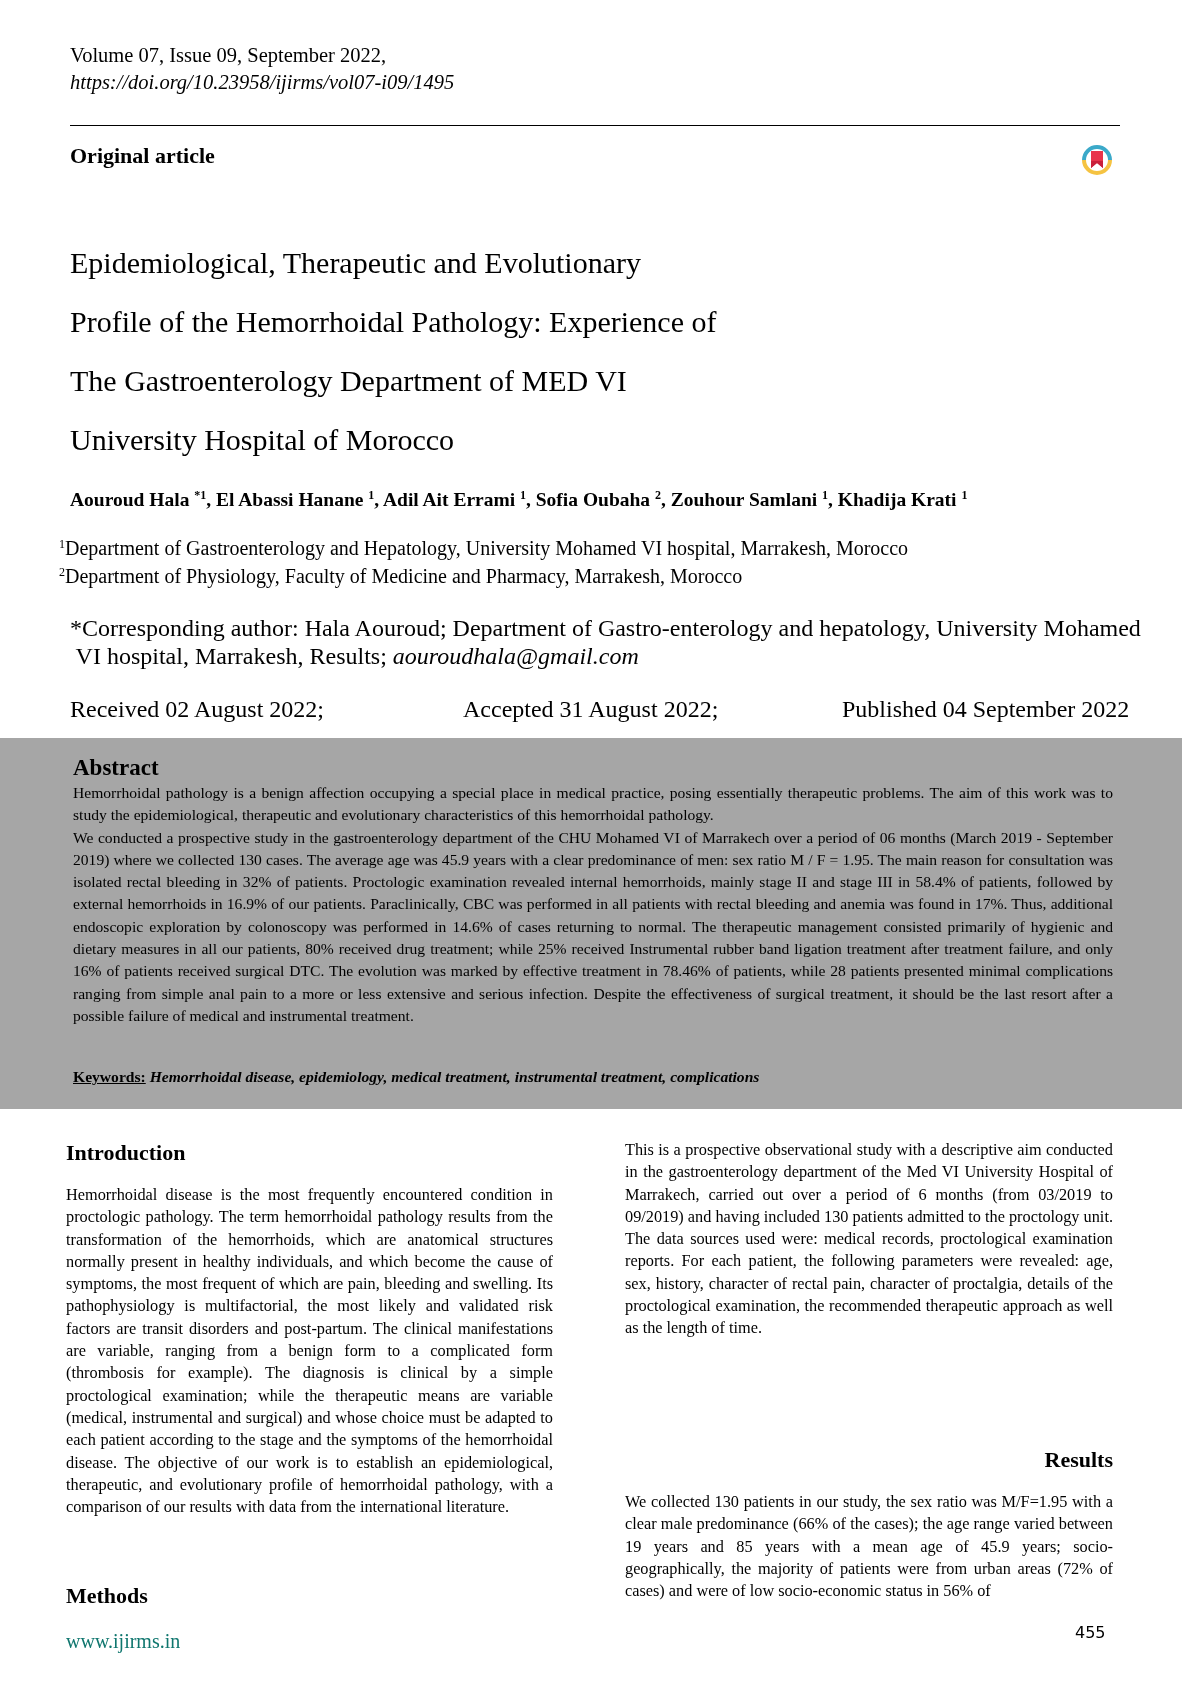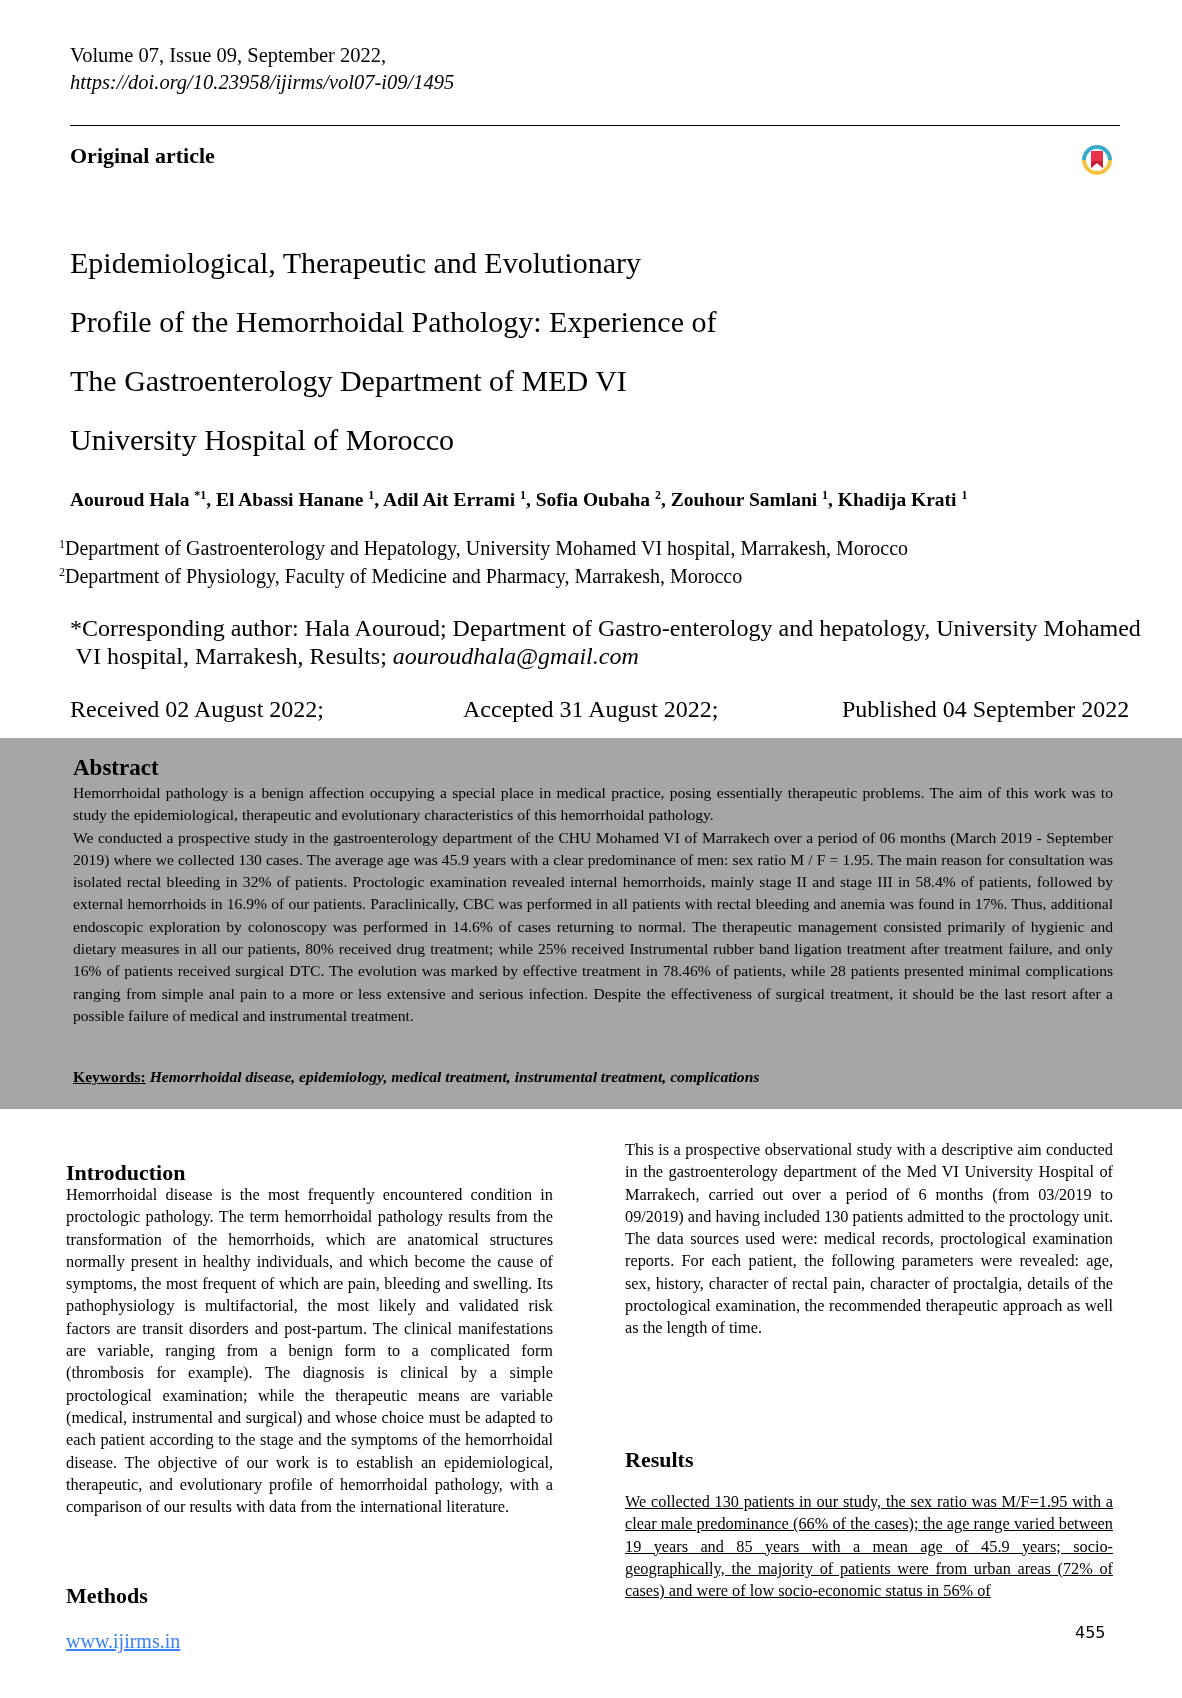--- a/index.html
+++ b/index.html
@@ -31,21 +31,21 @@
     }
     .abstract-body p { margin: 0; }
     .keywords { left: 73px; top: 1068px; font-size: 15.6px; font-weight: bold; font-style: italic; white-space: nowrap; }
     .keywords .kw-label { text-decoration: underline; font-style: normal; }
     .col { font-size: 16.3px; line-height: 22.3px; text-align: justify; }
     .col p { margin: 0; }
     .section-heading { font-size: 22px; font-weight: bold; }
     .left-col { left: 66px; width: 487px; }
     .right-col { left: 625px; width: 488px; }
     .indent { text-indent: 56px; }
-    .footer-link { left: 66px; top: 1630px; font-size: 20px; color: #3b82f6; text-decoration: underline; }
+    .footer-link { left: 66px; top: 1630px; font-size: 20px; color: #0f766e; }
     .page-number { left: 1075px; top: 1623px; font-family: "DejaVu Sans", "Liberation Sans", sans-serif; font-size: 16px; }
   </style>
 </head>
 <body>
 
 <div class="abs journal-header">
   <div>Volume 07, Issue 09, September 2022,</div>
   <div class="doi">https://doi.org/10.23958/ijirms/vol07-i09/1495</div>
 </div>
 <div class="abs header-rule"></div>
@@ -95,24 +95,24 @@
 <div class="abs abstract-box"></div>
 <div class="abs abstract-heading">Abstract</div>
 <div class="abs abstract-body">
   <p>Hemorrhoidal pathology is a benign affection occupying a special place in medical practice, posing essentially therapeutic problems. The aim of this work was to study the epidemiological, therapeutic and evolutionary characteristics of this hemorrhoidal pathology.</p>
   <p>We conducted a prospective study in the gastroenterology department of the CHU Mohamed VI of Marrakech over a period of 06 months (March 2019 - September 2019) where we collected 130 cases. The average age was 45.9 years with a clear predominance of men: sex ratio M / F = 1.95. The main reason for consultation was isolated rectal bleeding in 32% of patients. Proctologic examination revealed internal hemorrhoids, mainly stage II and stage III in 58.4% of patients, followed by external hemorrhoids in 16.9% of our patients. Paraclinically, CBC was performed in all patients with rectal bleeding and anemia was found in 17%. Thus, additional endoscopic exploration by colonoscopy was performed in 14.6% of cases returning to normal. The therapeutic management consisted primarily of hygienic and dietary measures in all our patients, 80% received drug treatment; while 25% received Instrumental rubber band ligation treatment after treatment failure, and only 16% of patients received surgical DTC. The evolution was marked by effective treatment in 78.46% of patients, while 28 patients presented minimal complications ranging from simple anal pain to a more or less extensive and serious infection. Despite the effectiveness of surgical treatment, it should be the last resort after a possible failure of medical and instrumental treatment.</p>
 </div>
 <div class="abs keywords">
   <span class="kw-label">Keywords:</span><span> Hemorrhoidal disease, epidemiology, medical treatment, instrumental treatment, complications</span>
 </div>
 
-<div class="abs section-heading left-col" style="top:1140px;margin-top:20px;">Introduction</div>
+<div class="abs section-heading left-col" style="top:1140px;">Introduction</div>
 <div class="abs col left-col" style="top:1184px;">Hemorrhoidal disease is the most frequently encountered condition in proctologic pathology. The term hemorrhoidal pathology results from the transformation of the hemorrhoids, which are anatomical structures normally present in healthy individuals, and which become the cause of symptoms, the most frequent of which are pain, bleeding and swelling. Its pathophysiology is multifactorial, the most likely and validated risk factors are transit disorders and post-partum. The clinical manifestations are variable, ranging from a benign form to a complicated form (thrombosis for example). The diagnosis is clinical by a simple proctological examination; while the therapeutic means are variable (medical, instrumental and surgical) and whose choice must be adapted to each patient according to the stage and the symptoms of the hemorrhoidal disease. The objective of our work is to establish an epidemiological, therapeutic, and evolutionary profile of hemorrhoidal pathology, with a comparison of our results with data from the international literature.</div>
 <div class="abs section-heading left-col" style="top:1583px;">Methods</div>
 
 <div class="abs col right-col" style="top:1139px;">
   <p>This is a prospective observational study with a descriptive aim conducted in the gastroenterology department of the Med VI University Hospital of Marrakech, carried out over a period of 6 months (from 03/2019 to 09/2019) and having included 130 patients admitted to the proctology unit. The data sources used were: medical records, proctological examination reports. For each patient, the following parameters were revealed: age, sex, history, character of rectal pain, character of proctalgia, details of the proctological examination, the recommended therapeutic approach as well as the length of time.</p>
 </div>
-<div class="abs section-heading right-col" style="top:1447px;">Results</div>
-<div class="abs col right-col" style="top:1491px;text-decoration:underline;">We collected 130 patients in our study, the sex ratio was M/F=1.95 with a clear male predominance (66% of the cases); the age range varied between 19 years and 85 years with a mean age of 45.9 years; socio-geographically, the majority of patients were from urban areas (72% of cases) and were of low socio-economic status in 56% of</div>
+<div class="abs section-heading right-col" style="top:1447px;text-align:right;">Results</div>
+<div class="abs col right-col" style="top:1491px;">We collected 130 patients in our study, the sex ratio was M/F=1.95 with a clear male predominance (66% of the cases); the age range varied between 19 years and 85 years with a mean age of 45.9 years; socio-geographically, the majority of patients were from urban areas (72% of cases) and were of low socio-economic status in 56% of</div>
 
 <div class="abs footer-link">www.ijirms.in</div>
 <div class="abs page-number">455</div>
 
 </body></html>

